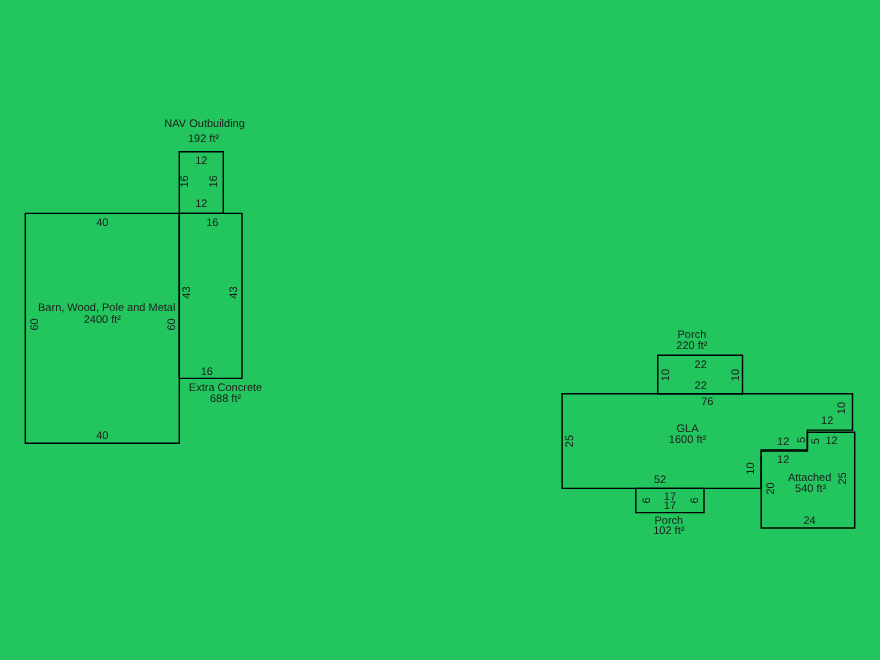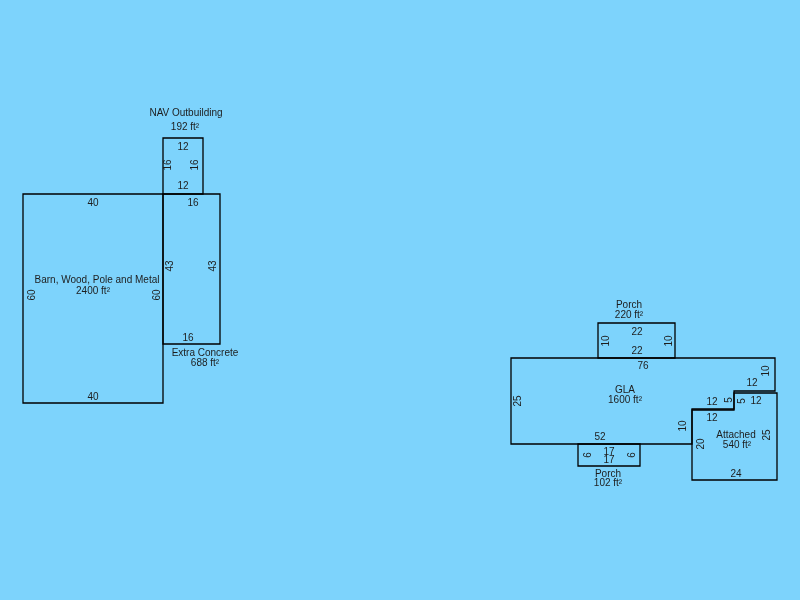--- a/index.html
+++ b/index.html
@@ -4,21 +4,21 @@
 <style>
   html, body {
     margin: 0;
     padding: 0;
     background: #ffffff;
   }
   .page {
     position: relative;
     width: 800px;
     height: 600px;
-    background: #7dd3fc;
+    background: #22c55e;
     overflow: hidden;
     font-family: "Liberation Sans", sans-serif;
   }
   svg.sketch {
     position: absolute;
     left: 0;
     top: 0;
   }
   svg.sketch polygon {
     fill: none;

